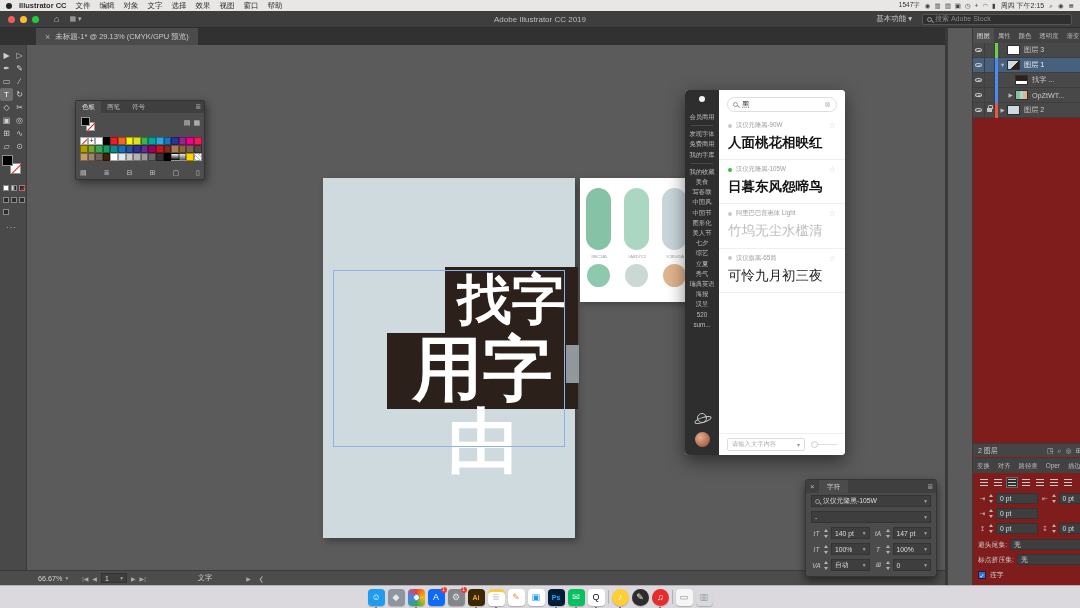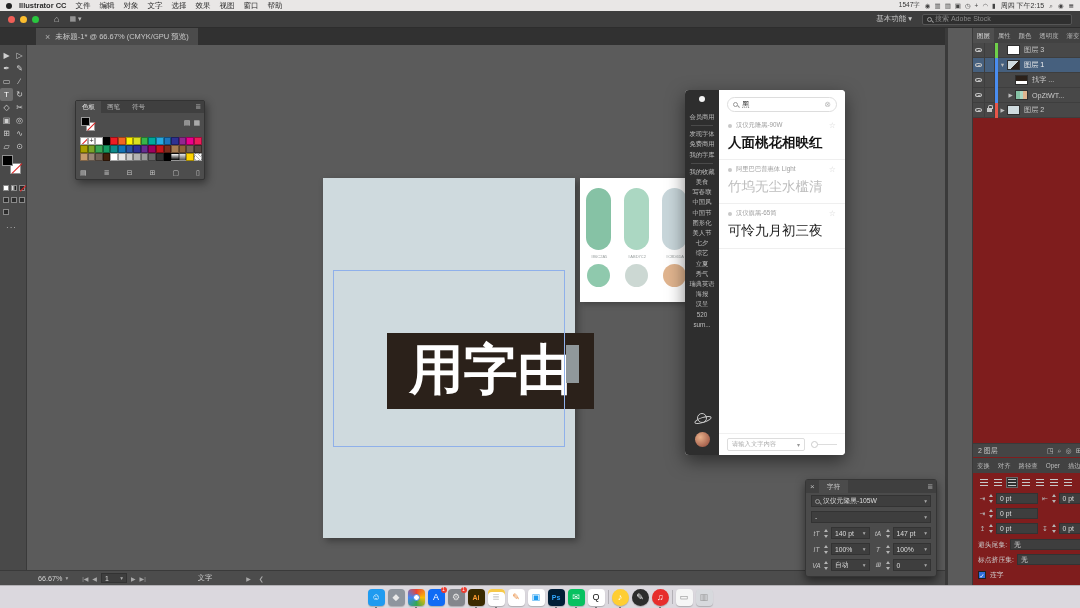--- a/index.html
+++ b/index.html
@@ -57,21 +57,21 @@
   #tb-dots{position:absolute;left:6px;top:178px;color:#bbb;font-size:8px;letter-spacing:1px;}
 
   
   #canvas{position:absolute;left:28px;top:45px;width:917px;height:525px;background:#5b5b5b;overflow:hidden;}
   #artboard{position:absolute;left:295px;top:133px;width:252px;height:360px;background:#cfdade;
     box-shadow:3px 3px 7px rgba(0,0,0,.35);}
   #selbox{position:absolute;left:305px;top:225px;width:232px;height:177px;border:1px solid #8fb0ea;z-index:3;}
   .tline{position:absolute;background:#2b211a;color:#ffffff;font-weight:bold;text-align:center;z-index:2;
     font-family:"Liberation Sans", sans-serif;}
   #tline1{left:417px;top:222px;width:133px;height:66px;font-size:54px;line-height:64px;}
-  #tline2{left:359px;top:288px;width:207px;height:76px;font-size:54px;line-height:72px;}
+  #tline2{left:359px;top:288px;width:191px;height:76px;font-size:70px;line-height:72px;}
   #graystrip{position:absolute;left:538px;top:300px;width:13px;height:38px;background:#90989b;z-index:3;}
   #pillsimg{position:absolute;left:552px;top:133px;width:114px;height:124px;background:#ffffff;
     box-shadow:2px 2px 6px rgba(0,0,0,.3);z-index:1;padding-top:10px;}
   #pillrow{display:flex;justify-content:space-around;}
   .pcol{width:33%;text-align:center;}
   .pill{width:25px;height:62px;border-radius:13px;margin:0 auto;}
   .plabel{font-size:4px;color:#9aa0a0;margin-top:4px;line-height:5px;}
   .pcircle{width:23px;height:23px;border-radius:50%;margin:5px auto 0;}
 
   
@@ -268,31 +268,32 @@
       </span>
   </span>
 </div>
 
 <div id="titlebar">
   <span class="tl" style="background:#f05f57"></span>
   <span class="tl" style="background:#fbbd2e"></span>
   <span class="tl" style="background:#29c73f"></span>
   <span id="tb-home">⌂</span>
   <span id="tb-arrange">▦ ▾</span>
+  <span id="tb-title">Adobe Illustrator CC 2019</span>
   <span id="tb-workspace">基本功能 ▾</span>
   <span id="tb-search">
     <span class="mag"></span>
     <span>搜索 Adobe Stock</span>
   </span>
 </div>
 
 <div id="tabbar">
   <div id="doctab">
     <span class="close">×</span>
-    <span>未标题-1* @ 66.67% (CMYK/GPU 预览)</span>
+    <span>未标题-1* @ 29.13% (CMYK/GPU 预览)</span>
   </div>
 </div>
 
 <div id="toolbar">
   <div id="tools">
 
       <span class="tool">
         <span>▶</span>
       </span>
 
@@ -394,20 +395,21 @@
         </div>
 
         <div class="pcol">
           <div class="pill" style="background: rgb(200, 214, 218);"></div>
           <div class="plabel">#C8D6DA</div>
           <div class="pcircle" style="background: rgb(224, 180, 142);"></div>
         </div>
       </div>
   </div>
   <div id="selbox"></div>
+  <div class="tline" id="tline1">找字</div>
   <div class="tline" id="tline2">用字由</div>
   <div id="graystrip"></div>
 </div>
 
 <div id="swpanel">
   <div id="swtabs">
 
   <span class="swtab active">色板</span>
       <span class="swtab">画笔</span>
       <span class="swtab">符号</span>
@@ -532,20 +534,28 @@
 
         <div class="fe">
           <div class="fe-meta">
             <span class="fe-dot" style="background: rgb(200, 200, 200);"></span>
             <span class="fe-name">汉仪元隆黑-90W</span>
             <span class="fe-star">☆</span>
           </div>
           <div class="fe-sample s-bold">人面桃花相映红</div>
         </div>
 
+        <div class="fe">
+          <div class="fe-meta">
+            <span class="fe-dot" style="background: rgb(62, 185, 76);"></span>
+            <span class="fe-name">汉仪元隆黑-105W</span>
+            <span class="fe-star">☆</span>
+          </div>
+          <div class="fe-sample s-bold">日暮东风怨啼鸟</div>
+        </div>
 
         <div class="fe">
           <div class="fe-meta">
             <span class="fe-dot" style="background: rgb(200, 200, 200);"></span>
             <span class="fe-name">阿里巴巴普惠体 Light</span>
             <span class="fe-star">☆</span>
           </div>
           <div class="fe-sample s-light">竹坞无尘水槛清</div>
         </div>
 

